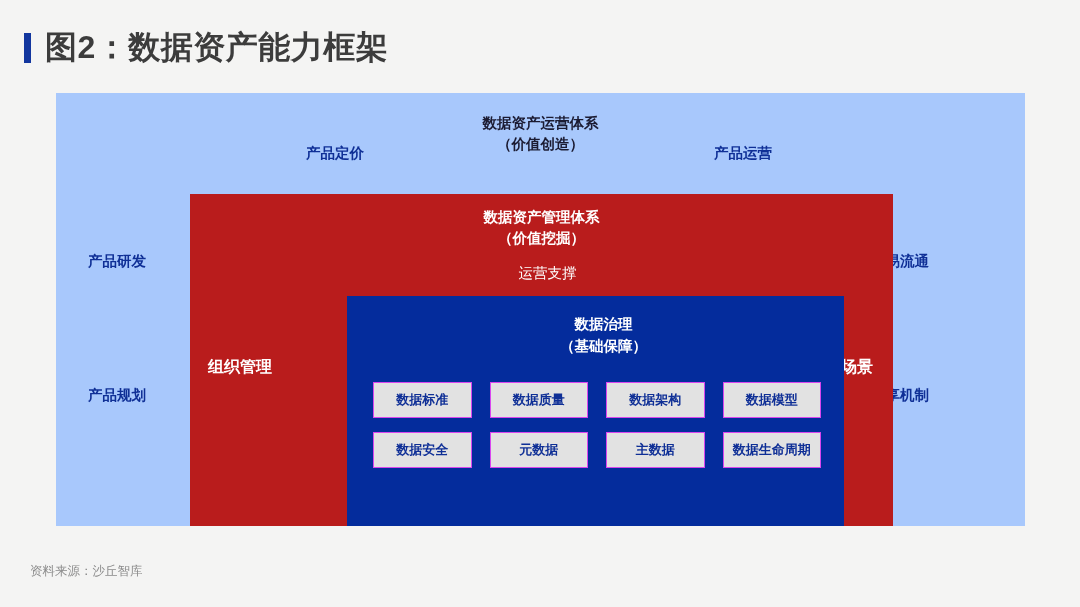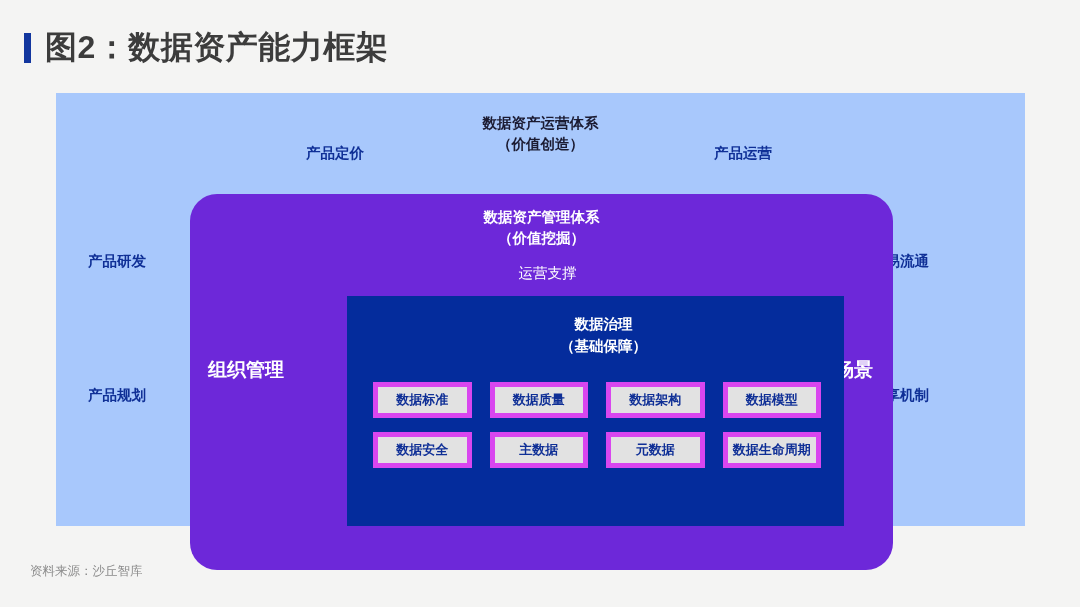--- a/index.html
+++ b/index.html
@@ -73,23 +73,22 @@
   .lbl-plan      { left: 32px;   top: 293px; }
   .lbl-trade     { left: 815px;  top: 159px; }
   .lbl-share     { left: 815px;  top: 293px; }
 
   
   .mid-layer {
     position: absolute;
     left: 134px;
     top: 101px;
     width: 703px;
-    height: 376px;
-    background: #6d28d9;
-    border-radius: 27px;
+    height: 332px;
+    background: #b91c1c;
   }
   .mid-title {
     position: absolute;
     left: 0;
     right: 0;
     top: 13px;
     text-align: center;
     font-size: 14.5px;
     font-weight: bold;
     color: #ffffff;
@@ -100,21 +99,21 @@
     left: 12px;
     right: 0;
     top: 70px;
     text-align: center;
     font-size: 14.5px;
     font-weight: normal;
     color: #ffffff;
   }
   .mid-side {
     position: absolute;
-    font-size: 19px;
+    font-size: 16px;
     font-weight: bold;
     color: #ffffff;
     white-space: nowrap;
   }
   .mid-side-left  { left: 18px;  top: 163px; }
   .mid-side-right { right: 20px; top: 163px; }
 
   
   .core-layer {
     position: absolute;
@@ -143,21 +142,21 @@
     top: 86px;
     width: 448px;
     display: grid;
     grid-template-columns: repeat(4, 1fr);
     column-gap: 18px;
     row-gap: 14px;
   }
   .chip {
     height: 36px;
     background: #e2e2e2;
-    border: 5px solid #d946ef;
+    border: 1px solid #d946ef;
     box-sizing: border-box;
     display: flex;
     align-items: center;
     justify-content: center;
     font-size: 13px;
     font-weight: bold;
     color: #0f2f96;
     white-space: nowrap;
   }
 
@@ -211,22 +210,22 @@
         <div>数据治理</div>
         <div>（基础保障）</div>
       </div>
 
       <div class="chip-grid">
         <div class="chip">数据标准</div>
         <div class="chip">数据质量</div>
         <div class="chip">数据架构</div>
         <div class="chip">数据模型</div>
         <div class="chip">数据安全</div>
+        <div class="chip">元数据</div>
         <div class="chip">主数据</div>
-        <div class="chip">元数据</div>
         <div class="chip">数据生命周期</div>
       </div>
 
     </div>
   </div>
 </div>
 
 <div class="source">资料来源：沙丘智库</div>
 
 </body></html>

